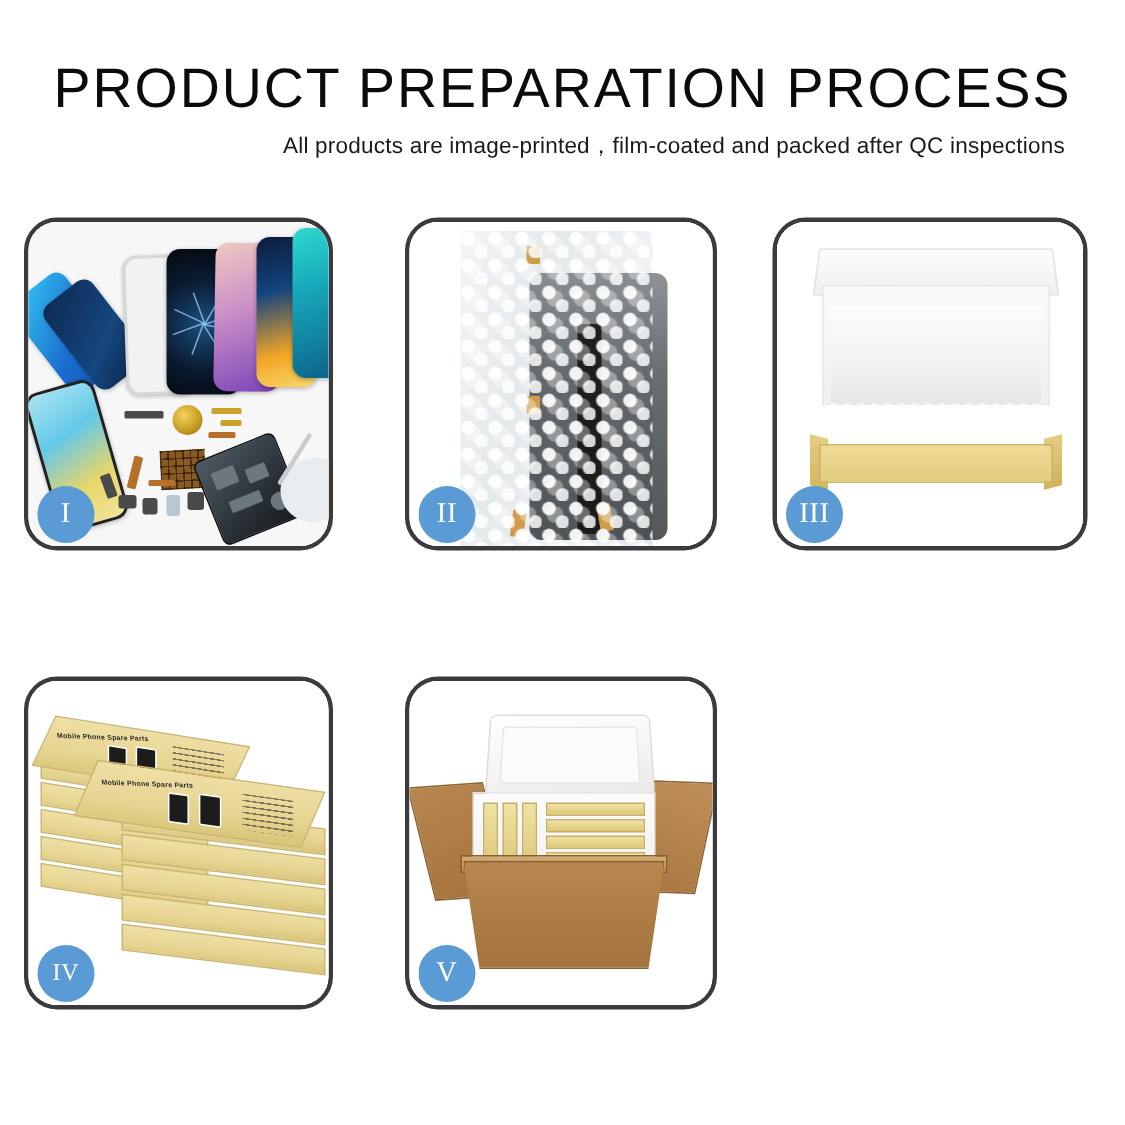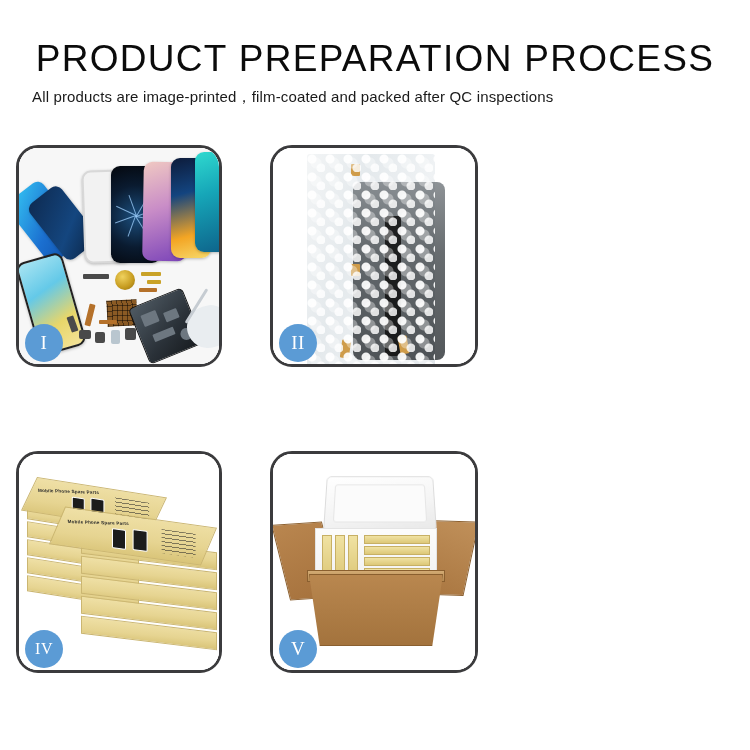--- a/index.html
+++ b/index.html
@@ -15,26 +15,25 @@
     text-align:center;
     font-size:37px;
     letter-spacing:1.3px;
     font-weight:400;
     color:#0b0b0b;
     font-family:"Liberation Sans", sans-serif;
     white-space:nowrap;
   }
   .page-subtitle{
     position:absolute; top:88px; left:0; width:710px;
-    text-align:left;
+    text-align:right;
     font-size:15px;
     color:#1a1a1a;
     letter-spacing:0.15px;
     white-space:nowrap;
-    padding-left:32px;
   }
   .grid{
     position:absolute;
     left:16px; top:145px;
     width:718px; height:528px;
   }
   .panel{
     position:absolute;
     width:206px; height:222px;
     border:3.5px solid #3b3b3d;
@@ -437,20 +436,36 @@
           <div class="bubbles"></div>
           <div class="bubbles2"></div>
         </div>
       </div>
     </div>
     <div class="badge">
       <span>II</span>
     </div>
   </div>
 
+  <div class="panel c2 r0">
+    <div class="inner">
+      <div class="art" style="background:#ffffff;">
+        <div class="b3-lid"></div>
+        <div class="b3-back"></div>
+        <div class="b3-foam"></div>
+        <div class="b3-bubble"></div>
+        <div class="b3-side"></div>
+        <div class="b3-side-r"></div>
+        <div class="b3-front"></div>
+      </div>
+    </div>
+    <div class="badge">
+      <span>III</span>
+    </div>
+  </div>
 
   <div class="panel c0 r1">
     <div class="inner">
       <div class="art" style="background:#ffffff;">
         <div class="stack">
 
           <div class="sbox" style="left:2px;top:40px;width:112px;height:16px;transform:skewY(9deg);"></div>
           <div class="sbox" style="left:2px;top:58px;width:112px;height:16px;transform:skewY(9deg);"></div>
           <div class="sbox" style="left:2px;top:76px;width:112px;height:16px;transform:skewY(9deg);"></div>
           <div class="sbox" style="left:2px;top:94px;width:112px;height:16px;transform:skewY(9deg);"></div>

